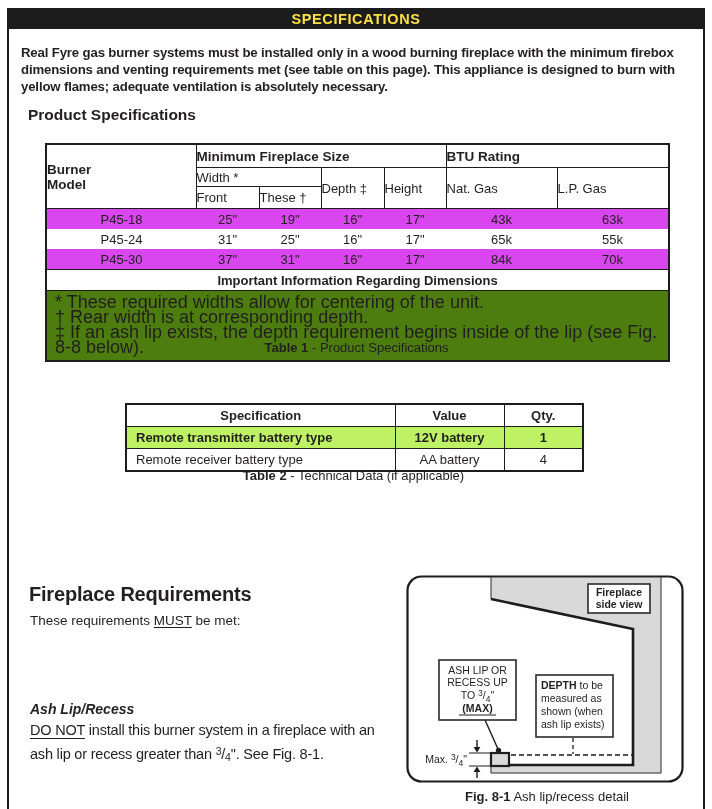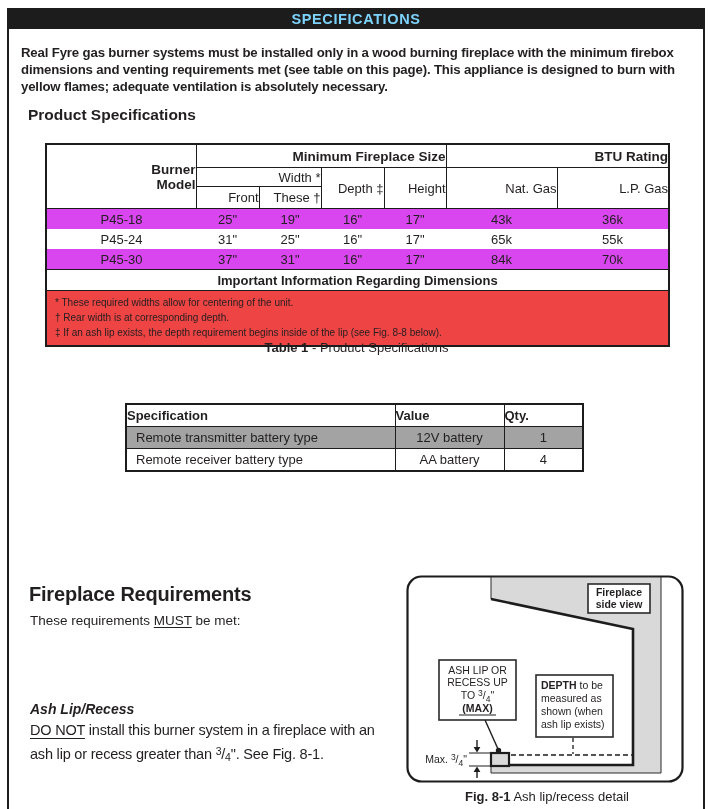--- a/index.html
+++ b/index.html
@@ -6,54 +6,54 @@
   .screen{
     position:relative;width:712px;height:809px;background:#ffffff;overflow:hidden;
     font-family:"Liberation Sans", sans-serif;color:#221f20;
   }
   .page-frame{
     position:absolute;left:7px;top:8px;width:694px;height:801px;
     border-left:2px solid #1c1c1c;border-right:2px solid #1c1c1c;
   }
   .title-bar{
     position:absolute;left:7px;top:8px;width:698px;height:21px;background:#1c1c1c;
-    color:#7dd3fc;font-weight:bold;font-size:14.5px;letter-spacing:.6px;
+    color:#fde047;font-weight:bold;font-size:14.5px;letter-spacing:.6px;
     display:flex;align-items:center;justify-content:center;
   }
   .intro{
     position:absolute;left:21px;top:45px;width:676px;
     font-size:13.2px;font-weight:bold;line-height:16.8px;letter-spacing:-0.15px;
   }
   .h-product{
     position:absolute;left:28px;top:106px;font-size:15.5px;font-weight:bold;
   }
   
   table{border-collapse:collapse;table-layout:fixed;}
   .t1{position:absolute;left:45px;top:143px;width:623px;border:2px solid #1c1c1c;font-size:13px;}
-  .t1 th{border:1.5px solid #1c1c1c;text-align:right;font-weight:normal;padding:0;margin-left:29px;}
+  .t1 th{border:1.5px solid #1c1c1c;text-align:left;font-weight:normal;padding:0;margin-left:29px;}
   .t1 th.grp{font-weight:bold;font-size:13.5px;}
   .t1 .rowA th{height:22px;}
   .t1 .rowB th{height:18px;}
   .t1 .rowC th{height:21px;}
   .t1 td{text-align:center;height:20px;padding:0;border:none;}
   .t1 tr.gray td{background:#d946ef;}
   .t1 td.important{font-weight:bold;border-top:1.5px solid #1c1c1c;border-bottom:1.5px solid #1c1c1c;background:#fff;}
-  .t1 td.footnotes{text-align:left;padding:4px 8px 5px;background:#ef4444;font-size:10px;line-height:15px;height:auto;}
+  .t1 td.footnotes{text-align:left;padding:4px 8px 5px;background:#4d7c0f;font-size:18px;line-height:15px;height:auto;}
   .caption{position:absolute;text-align:center;font-size:13px;}
   .cap1{left:45px;top:340px;width:623px;}
   .cap2{left:125px;top:468px;width:457px;}
   .capF{left:413px;top:789px;width:268px;}
   .caption b{font-weight:bold;}
   
   .t2{position:absolute;left:125px;top:403px;width:457px;border:2px solid #1c1c1c;font-size:13px;}
   .t2 th,.t2 td{border:1.5px solid #1c1c1c;height:21px;padding:0;}
-  .t2 th{font-weight:bold;text-align:left;}
+  .t2 th{font-weight:bold;text-align:center;}
   .t2 td{text-align:center;}
   .t2 td.spec{text-align:left;padding-left:9px;}
-  .t2 tr.gray td{background:#a3a3a3;}
+  .t2 tr.gray td{background:#bef264;font-weight:bold;}
   
   .h-fireplace{position:absolute;left:29px;top:583px;font-size:20px;font-weight:bold;letter-spacing:-0.2px;}
   .must-line{position:absolute;left:30px;top:613px;font-size:13.5px;}
   .must-line u{text-underline-offset:2px;}
   .h-ashlip{position:absolute;left:30px;top:701px;font-size:14px;font-weight:bold;font-style:italic;}
   .donot{position:absolute;left:30px;top:720px;width:370px;font-size:14.5px;font-weight:normal;line-height:21px;letter-spacing:-0.2px;}
   .donot u{text-underline-offset:2.5px;}
   .fr-sup{font-size:10.5px;vertical-align:4px;}
   .fr-sub{font-size:10.5px;vertical-align:-2px;}
   
@@ -106,21 +106,21 @@
       <th>Front</th>
       <th>These †</th>
     </tr>
     <tr class="gray">
       <td>P45-18</td>
       <td>25"</td>
       <td>19"</td>
       <td>16"</td>
       <td>17"</td>
       <td>43k</td>
-      <td>36k</td>
+      <td>63k</td>
     </tr>
     <tr>
       <td>P45-24</td>
       <td>31"</td>
       <td>25"</td>
       <td>16"</td>
       <td>17"</td>
       <td>65k</td>
       <td>55k</td>
     </tr>
@@ -168,20 +168,23 @@
       <td>1</td>
     </tr>
     <tr>
       <td class="spec">Remote receiver battery type</td>
       <td>AA battery</td>
       <td>4</td>
     </tr>
   </tbody>
     </table>
 
+  <div class="caption cap2">
+    <b>Table 2</b><span> - Technical Data (if applicable)</span>
+  </div>
 
   <div class="h-fireplace">Fireplace Requirements</div>
 
   <div class="must-line">
     <span>These requirements </span><u>MUST</u><span> be met:</span>
   </div>
 
   <div class="h-ashlip">Ash Lip/Recess</div>
 
   <div class="donot">

